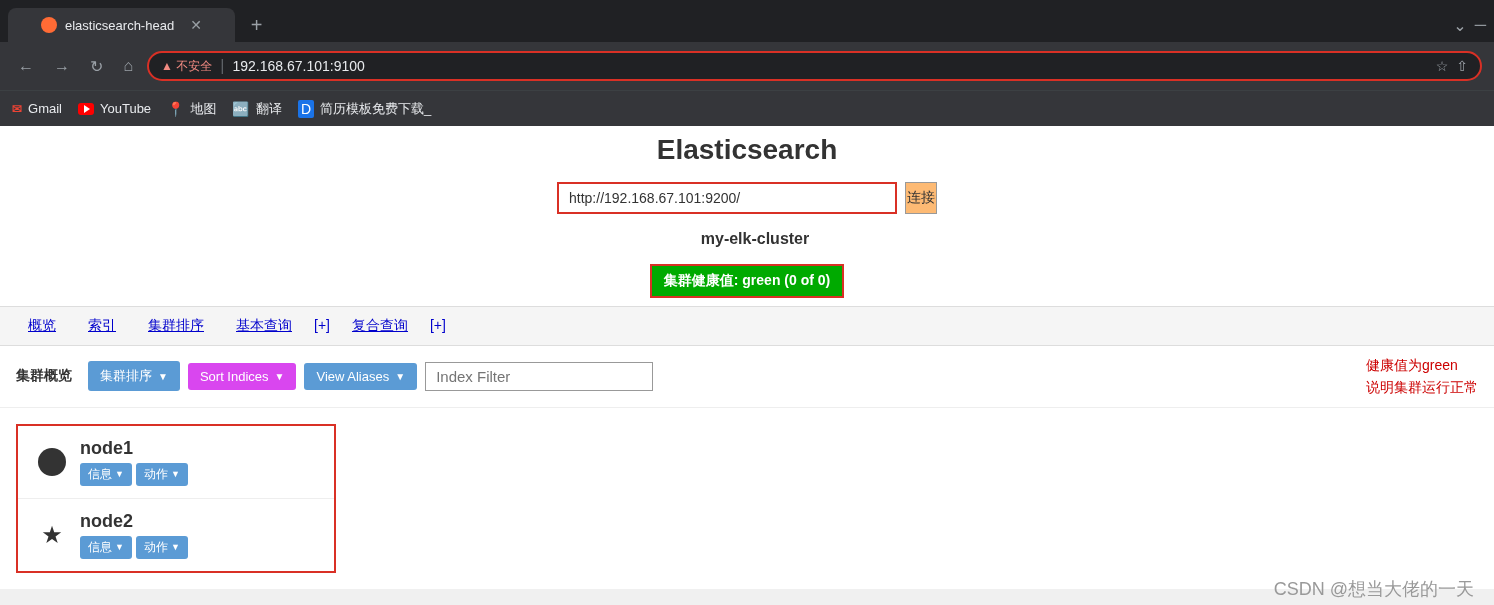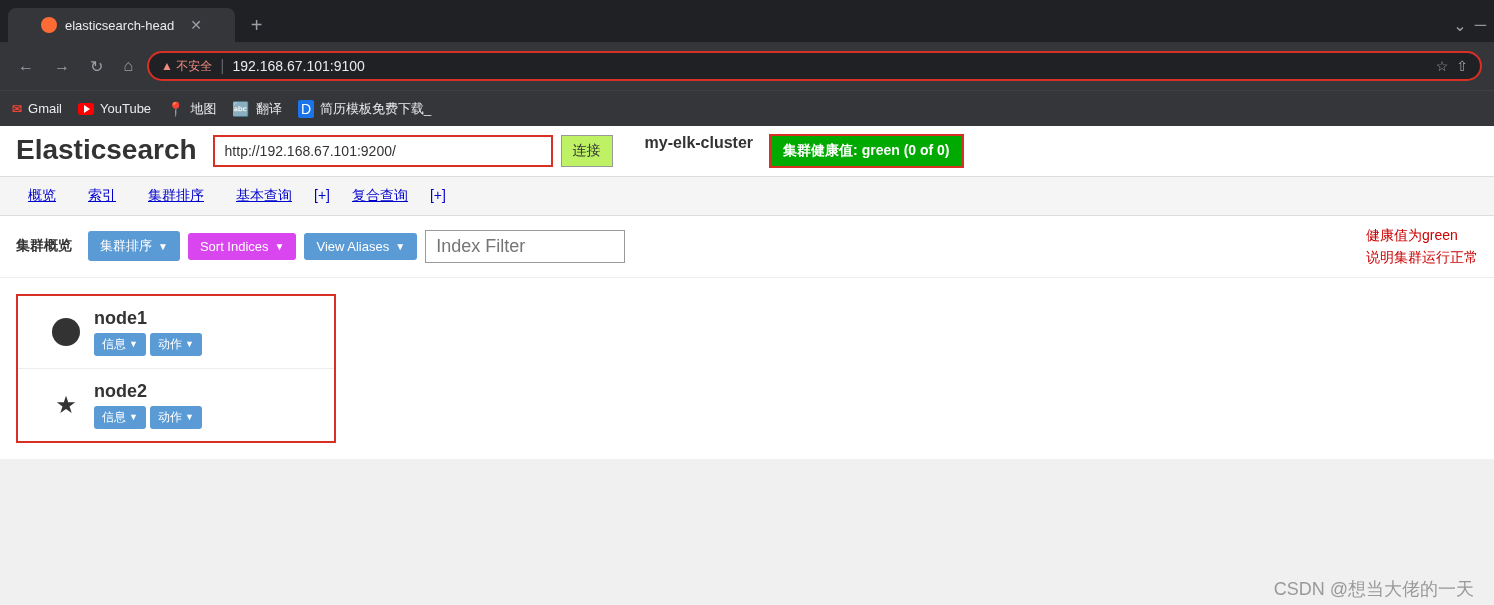--- a/index.html
+++ b/index.html
@@ -25,49 +25,49 @@
 
     .bookmarks-bar { background: #35363a; display: flex; align-items: center; padding: 4px 12px; gap: 16px; height: 36px; border-top: 1px solid #3c4043; }
     .bookmark-item { display: flex; align-items: center; gap: 6px; color: #e8eaed; font-size: 13px; cursor: pointer; white-space: nowrap; }
     .gmail-icon { color: #ea4335; font-size: 12px; font-weight: bold; }
     .youtube-icon { background: #ff0000; border-radius: 3px; width: 16px; height: 12px; display: inline-flex; align-items: center; justify-content: center; }
     .youtube-play { border-left: 6px solid white; border-top: 4px solid transparent; border-bottom: 4px solid transparent; margin-left: 1px; }
 
     
     .page-content { background: white; width: 100%; }
     
-    .es-header { display: flex; padding: 8px 16px; background: white; gap: 16px; border-bottom: 1px solid #ddd; }
+    .es-header { display: flex; align-items: center; padding: 8px 16px; background: white; gap: 16px; border-bottom: 1px solid #ddd; flex-direction: column; }
     .es-title { font-size: 28px; font-weight: bold; color: #333; }
     .es-url-box { display: flex; align-items: center; gap: 8px; }
     .es-url-input { border: 2px solid #d93025; padding: 6px 10px; font-size: 14px; width: 340px; color: #333; }
-    .es-connect-btn { background: #bef264; border: 1px solid #999; padding: 6px 11px; font-size: 14px; cursor: pointer; color: #333; }
+    .es-connect-btn { background: #fdba74; border: 1px solid #999; padding: 6px 1px; font-size: 14px; cursor: pointer; color: #333; }
     .es-cluster-name { font-size: 16px; color: #333; font-weight: bold; margin-left: 16px; }
     .es-health-badge { background: #00aa00; color: white; padding: 6px 12px; font-size: 14px; font-weight: bold; border: 2px solid #d93025; }
 
     .es-nav { display: flex; padding: 4px 16px; background: #f5f5f5; border-bottom: 1px solid #ddd; gap: 8px; }
     .es-nav-item { padding: 6px 12px; font-size: 14px; color: #0000cc; cursor: pointer; text-decoration: underline; }
     .es-nav-bracket { color: #0000cc; font-size: 14px; padding: 6px 2px; }
 
     .es-toolbar { display: flex; align-items: center; padding: 8px 16px; background: white; gap: 8px; border-bottom: 1px solid #eee; }
     .cluster-overview-label { font-size: 14px; color: #333; font-weight: bold; margin-right: 8px; }
     
     .dropdown-btn { display: flex; align-items: center; background: #5b9bd5; color: white; border: none; padding: 6px 12px; font-size: 13px; cursor: pointer; border-radius: 3px; gap: 6px; }
     .dropdown-btn .arrow { font-size: 10px; }
     .dropdown-btn-sort { background: #d946ef; }
     .dropdown-btn-alias { background: #5b9bd5; }
     .dropdown-btn-cluster { background: #5b9bd5; }
 
-    .index-filter-input { border: 1px solid #999; padding: 5px 10px; font-size: 18px; width: 200px; color: #999; }
+    .index-filter-input { border: 1px solid #999; padding: 5px 10px; font-size: 15px; width: 228px; color: #999; }
 
     .annotation-text { color: #cc0000; font-size: 14px; margin-left: 60px; line-height: 1.6; }
 
     
     .nodes-container { display: flex; gap: 0; padding: 16px; }
     .node-group { border: 2px solid #d93025; padding: 0; min-width: 320px; background: white; }
-    .node-item { display: flex; align-items: center; padding: 12px 32px; gap: 12px; border-bottom: 1px solid #eee; }
+    .node-item { display: flex; align-items: center; padding: 12px 18px; gap: 12px; border-bottom: 1px solid #eee; }
     .node-item:last-child { border-bottom: none; }
     .node-circle { width: 28px; height: 28px; background: #333; border-radius: 50%; }
     .node-star { font-size: 24px; color: #333; }
     .node-name { font-size: 18px; font-weight: bold; color: #333; }
     .node-buttons { display: flex; gap: 4px; margin-top: 4px; }
     .node-btn { background: #5b9bd5; color: white; border: none; padding: 3px 8px; font-size: 12px; cursor: pointer; border-radius: 3px; display: flex; align-items: center; gap: 3px; }
     .node-btn .btn-arrow { font-size: 9px; }
     .node-info { display: flex; flex-direction: column; }
 
     .footer { position: fixed; bottom: 4px; right: 20px; font-size: 18px; color: #999; }

